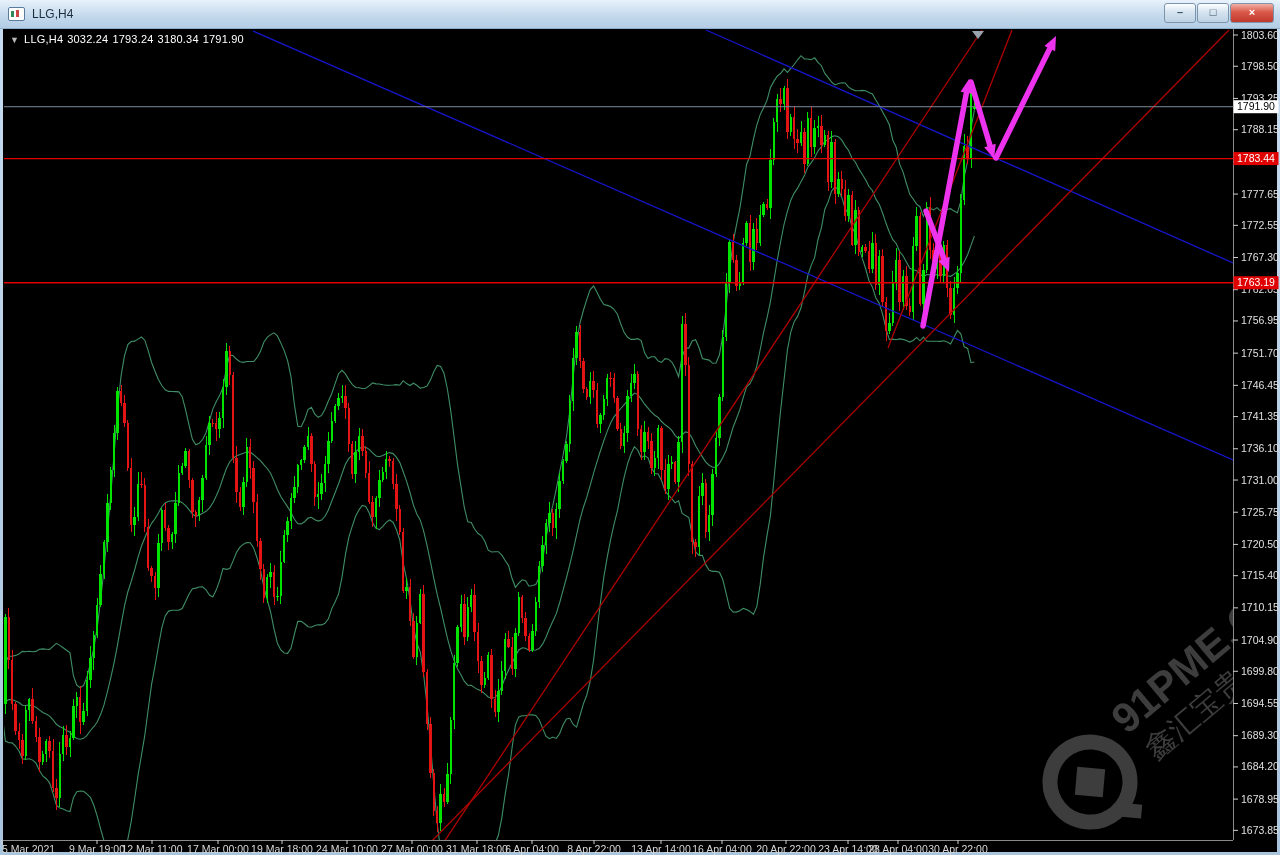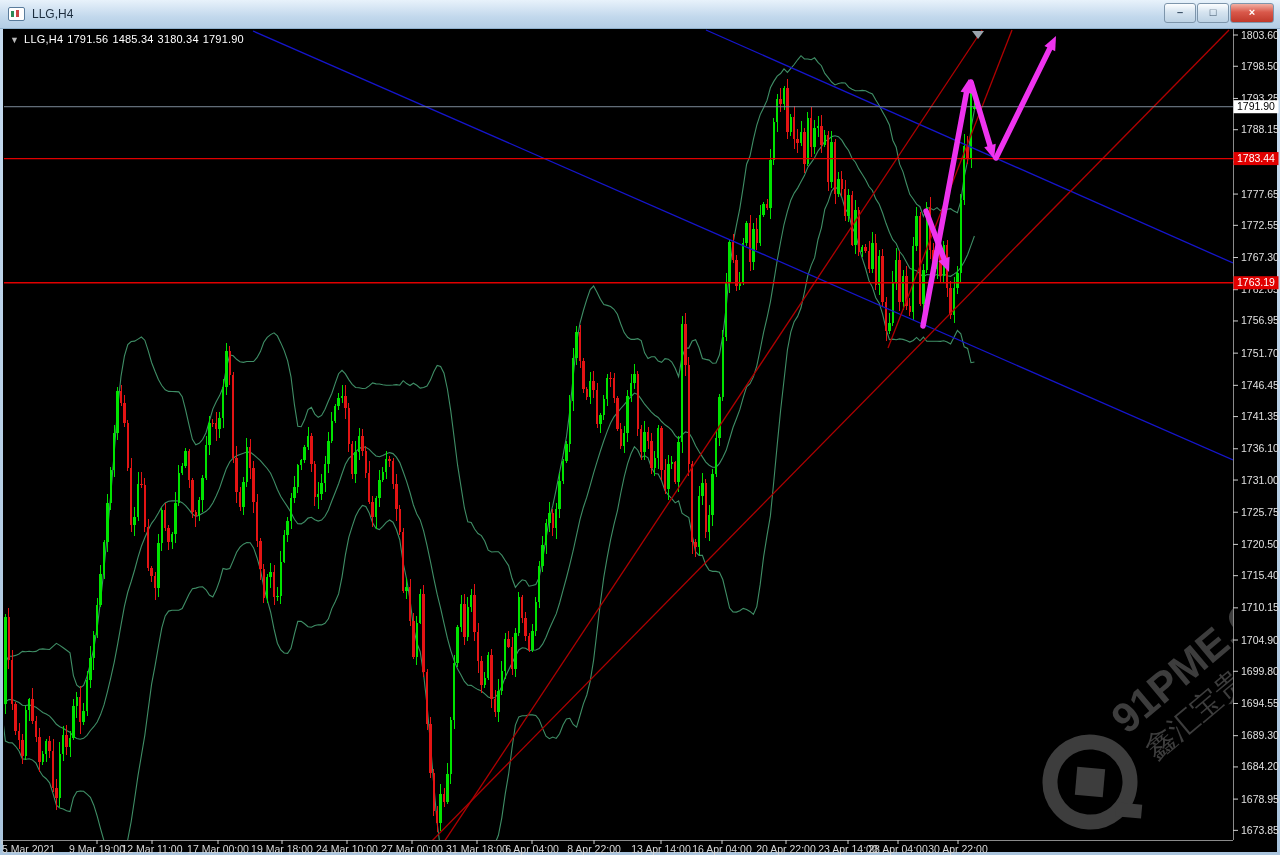--- a/index.html
+++ b/index.html
@@ -747,15 +747,15 @@
     <div class="app-icon"></div>
     <span class="title-text">LLG,H4</span>
     <div class="win-controls">
       <div class="win-btn">–</div>
       <div class="win-btn">□</div>
       <div class="win-btn close">×</div>
     </div>
   </div>
 
   <div class="ohlc">
-    <span class="tri">▼</span><span>LLG,H4</span><span>1791.56</span><span>1485.34</span><span>3180.34</span><span>1791.90</span>
+    <span class="tri">▼</span><span>LLG,H4</span><span>3032.24</span><span>1793.24</span><span>3180.34</span><span>1791.90</span>
   </div>
 </div>
 
 </body></html>

